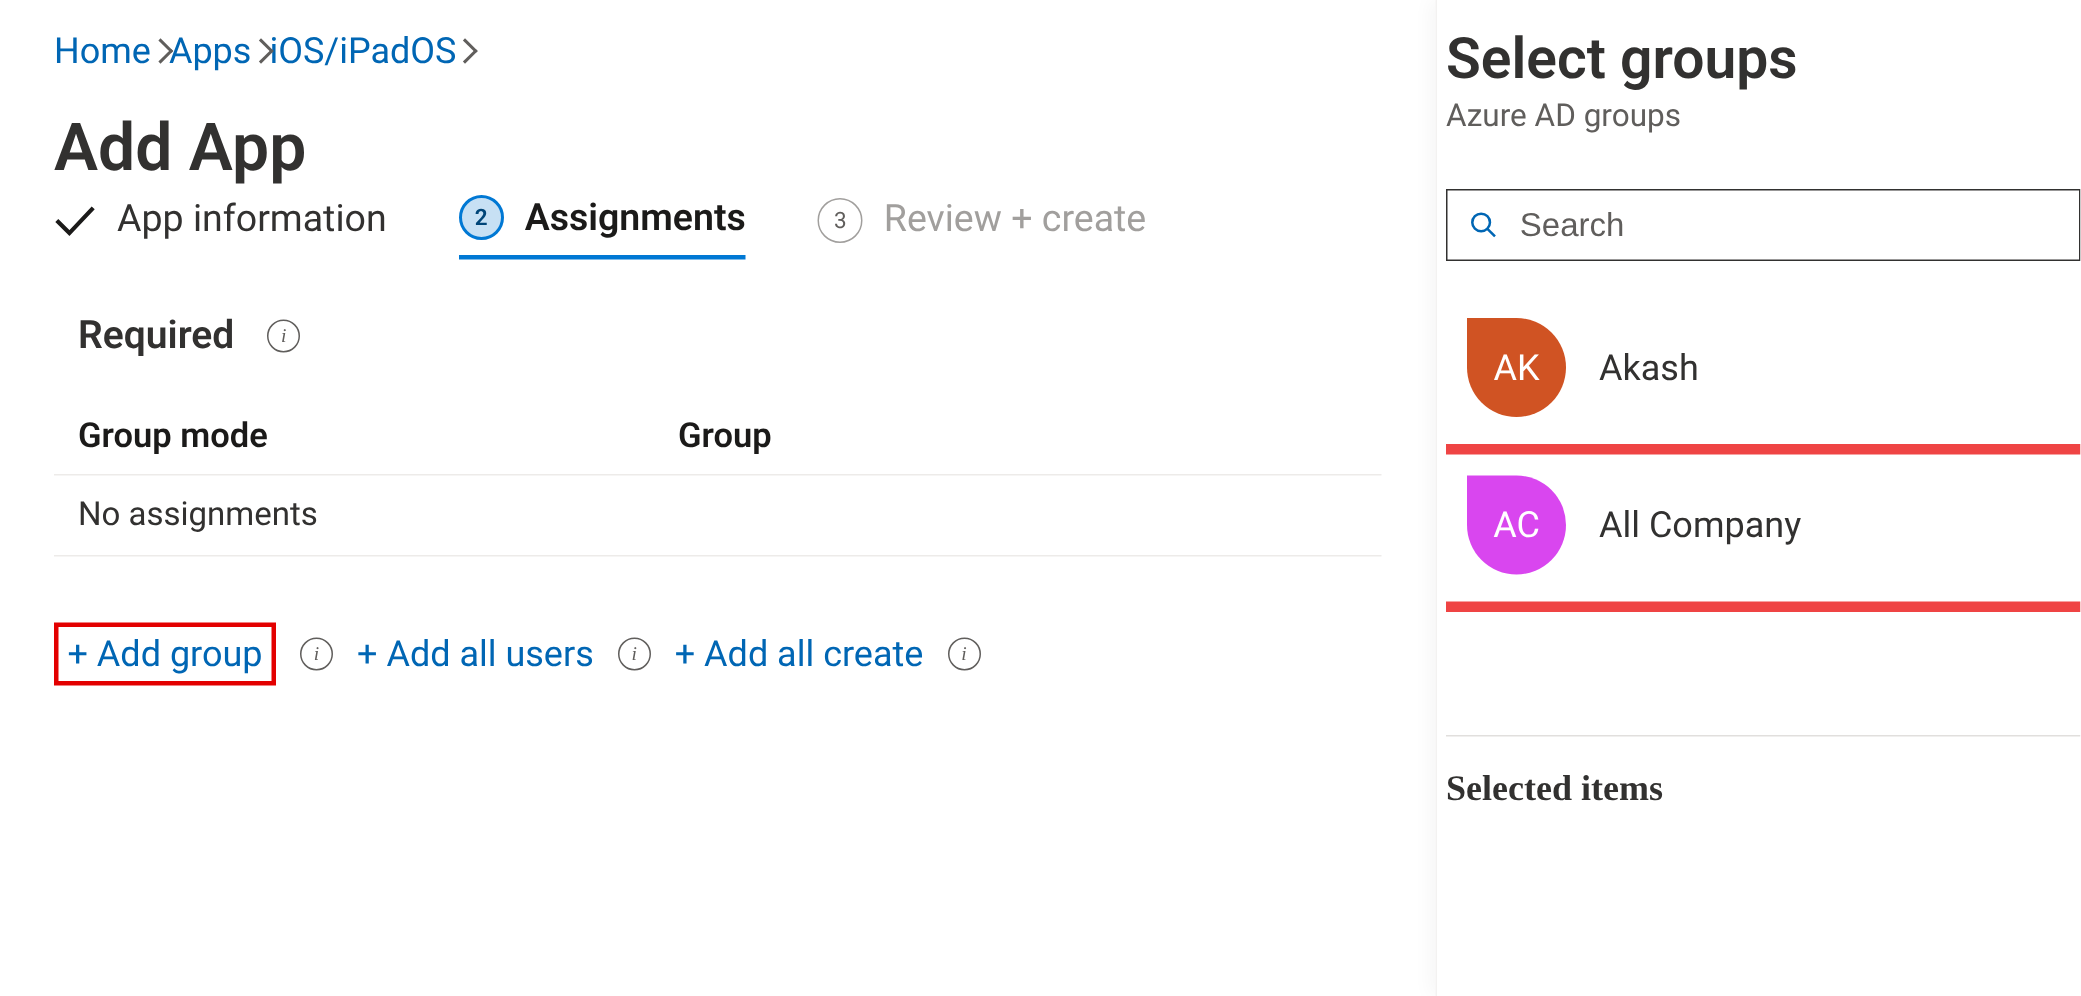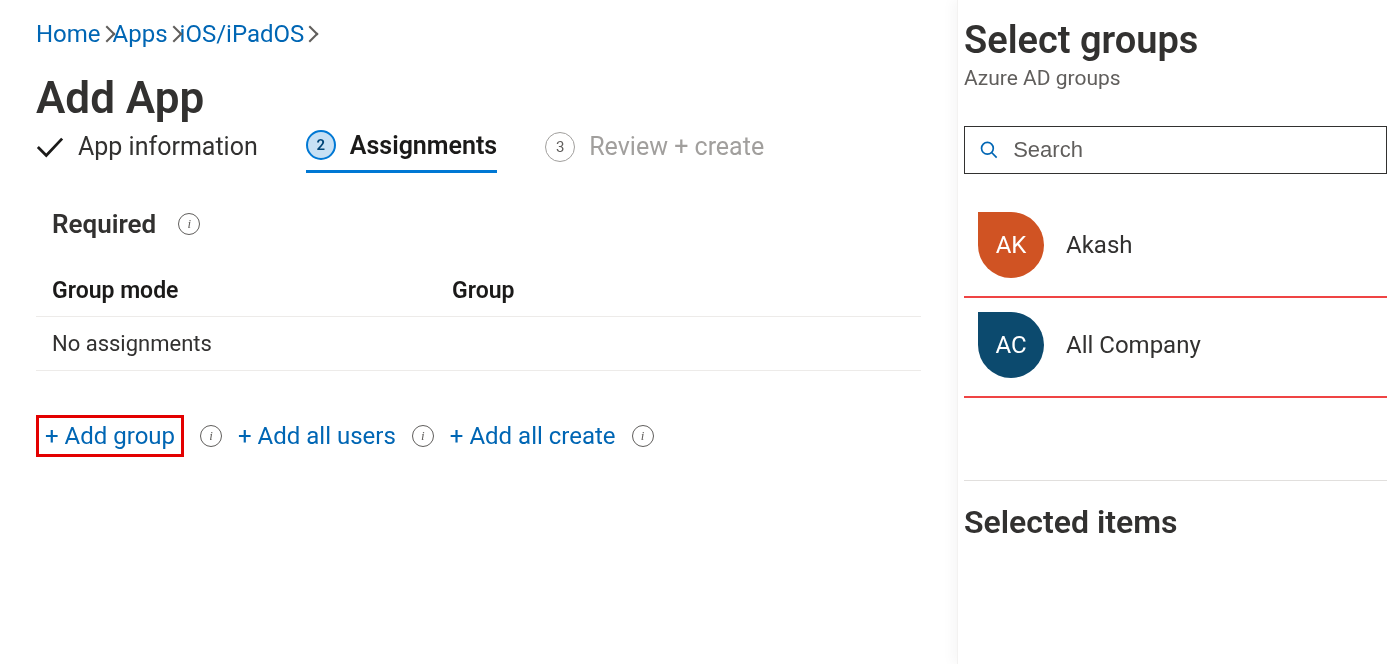--- a/index.html
+++ b/index.html
@@ -182,42 +182,43 @@
     font-size: 22px;
     width: 100%;
     color: #323130;
   }
   .search-input::placeholder { color: #605e5c; }
 
   .group-list { margin-left: 6px; }
   .group-item {
     display: flex; align-items: center; gap: 22px;
     padding: 14px 0 18px 14px;
-    border-bottom: 2px solid #ef4444;
+    border-bottom: 7px solid #ef4444;
     cursor: pointer;
   }
   .avatar {
     width: 66px; height: 66px;
     display: flex; align-items: center; justify-content: center;
     color: #ffffff;
     font-size: 24px;
     border-top-right-radius: 33px;
     border-bottom-right-radius: 33px;
     border-bottom-left-radius: 33px;
   }
   .avatar.c1 { background: #d05323; }
-  .avatar.c2 { background: #0c4a6e; }
+  .avatar.c2 { background: #d946ef; }
   .group-name { font-size: 24px; color: #323130; }
 
   .selected-head {
-    font-size: 32px;
+    font-size: 24px;
     font-weight: 600;
     margin: 82px 0 0 6px;
     padding-top: 22px;
     border-top: 1px solid #e1dfdd;
+    font-family: Liberation Serif, serif;
   }
 </style>
 </head>
 <body>
 
 <div class="page">
   <div class="main">
     <nav class="breadcrumb">
       <a>Home</a>
       <span class="chev"></span>

